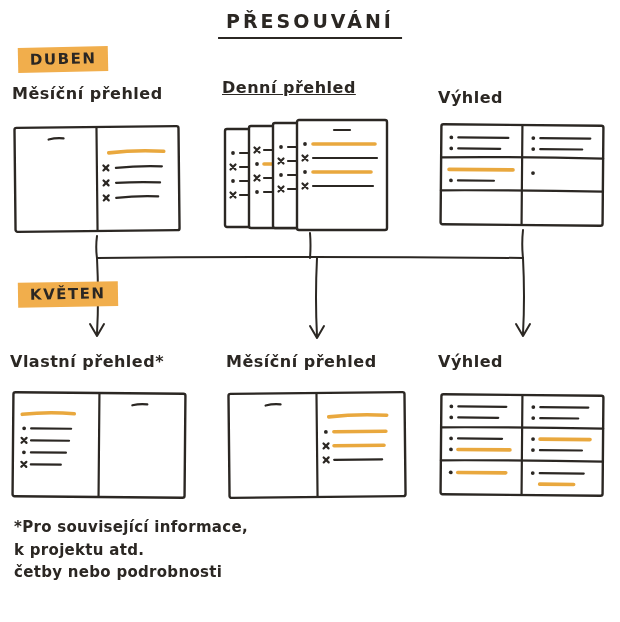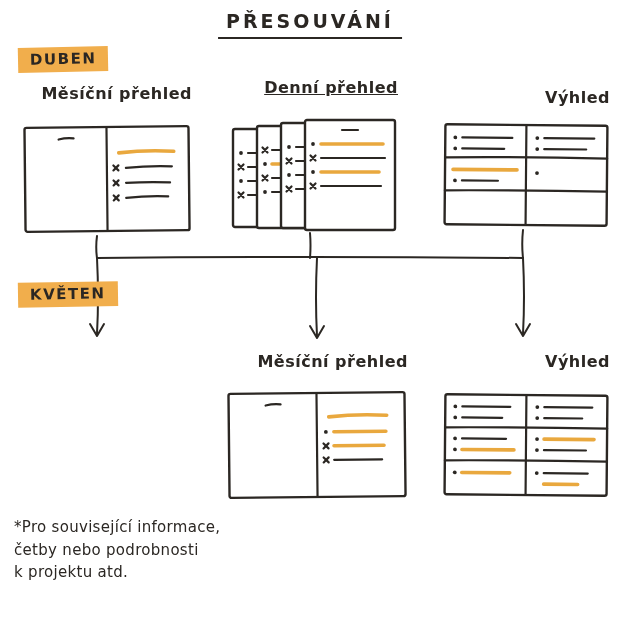--- a/index.html
+++ b/index.html
@@ -17,41 +17,41 @@
     border-bottom:2.5px solid var(--ink);padding:0 8px 5px;
   }
   .section-label{
     position:absolute;background:var(--highlight);color:var(--ink);
     font-weight:700;font-size:15px;letter-spacing:1.5px;padding:3px 12px 4px;
     white-space:nowrap;
   }
   .section-label.april{left:18px;top:47px;transform:rotate(-1.2deg);}
   .section-label.may{left:18px;top:282px;transform:rotate(-1deg);}
 
-  .item{position:absolute;display:flex;flex-direction:column;align-items:flex-end;}
+  .item{position:absolute;display:flex;flex-direction:column;align-items:flex-start;}
   .item-label{font-size:16px;font-weight:700;letter-spacing:.5px;white-space:nowrap;}
   #apr-monthly{left:12px;top:84px;width:180px;}
   #apr-monthly .sketch{margin-top:18px;}
   #apr-daily{left:222px;top:78px;width:176px;text-decoration:underline;}
   #apr-daily .sketch{margin-top:20px;}
   #apr-outlook{left:438px;top:88px;width:172px;}
   #apr-outlook .sketch{margin-top:10px;}
   #may-custom{left:10px;top:352px;width:190px;}
   #may-monthly{left:226px;top:352px;width:182px;}
   #may-outlook{left:438px;top:352px;width:172px;}
   #may-custom .sketch,#may-monthly .sketch,#may-outlook .sketch{margin-top:16px;}
 
   .tilt-a{transform:rotate(-0.6deg);}
   .tilt-b{transform:rotate(0.5deg);}
 
   .connectors{position:absolute;left:0;top:0;width:620px;height:622px;pointer-events:none;}
 
   .footnote{
     position:absolute;left:14px;top:516px;width:280px;
-    font-size:15px;font-weight:400;line-height:1.5;letter-spacing:.3px;
+    font-size:15px;font-weight:700;line-height:1.5;letter-spacing:.3px;
   }
 
   svg .frame{fill:#fff;stroke:var(--ink);stroke-width:2.4;stroke-linejoin:round;}
   svg .ink{stroke:var(--ink);stroke-width:2.2;fill:none;stroke-linecap:round;stroke-linejoin:round;}
   svg .cn{stroke:var(--ink);stroke-width:2;fill:none;stroke-linecap:round;stroke-linejoin:round;}
   svg .orange{stroke:var(--accent);stroke-width:3.6;fill:none;stroke-linecap:round;}
   svg .dot{fill:var(--ink);stroke:none;}
 </style>
 </head>
 <body>
@@ -168,20 +168,41 @@
         <path class="orange" d="M11 53 h64"></path>
         <circle class="dot" cx="13" cy="64" r="1.9"></circle>
           <path class="ink" d="M20 64 h36"></path>
         <circle class="dot" cx="95" cy="56" r="1.9"></circle>
       </g>
     </svg>
   </div>
 
   <div class="section-label may">KVĚTEN</div>
 
+  <div class="item" id="may-custom">
+    <div class="item-label">Vlastní přehled*</div>
+    <svg class="sketch tilt-b" width="178" height="114" viewBox="0 0 178 114">
+      <rect class="frame" x="3" y="6" width="172" height="104" rx="2"></rect>
+      <path class="ink" d="M89 7 L89 109"></path>
+      <g>
+        <path class="orange" d="M12 28 q26 -3 52 -1"></path>
+        <circle class="dot" cx="14" cy="42" r="1.9"></circle>
+          <path class="ink" d="M21 42 h40"></path>
+        <path class="ink" d="M11.5 51.5 l5 5 M16.5 51.5 l-5 5"></path>
+          <path class="ink" d="M21 54 h38"></path>
+        <circle class="dot" cx="14" cy="66" r="1.9"></circle>
+          <path class="ink" d="M21 66 h35"></path>
+        <path class="ink" d="M11.5 75.5 l5 5 M16.5 75.5 l-5 5"></path>
+          <path class="ink" d="M21 78 h30"></path>
+      </g>
+      <g>
+        <path class="ink" d="M122 18 q8 -2 15 -1"></path>
+      </g>
+    </svg>
+  </div>
 
   <div class="item" id="may-monthly">
     <div class="item-label">Měsíční přehled</div>
     <svg class="sketch tilt-a" width="182" height="114" viewBox="0 0 182 114">
       <rect class="frame" x="3" y="6" width="176" height="104" rx="2"></rect>
       <path class="ink" d="M91 7 L91 109"></path>
       <g>
         <path class="ink" d="M40 18 q8 -2 15 -1"></path>
       </g>
       <g>
@@ -224,17 +245,17 @@
           <path class="orange" d="M20 86 h48"></path>
         <circle class="dot" cx="95" cy="86" r="1.9"></circle>
           <path class="ink" d="M102 86 h44"></path>
         <path class="orange" d="M102 97 h34"></path>
       </g>
     </svg>
   </div>
 
   <div class="footnote">
     <div>*Pro související informace,</div>
+    <div>k projektu atd.</div>
     <div>četby nebo podrobnosti</div>
-    <div>k projektu atd.</div>
   </div>
 
 </div>
 
 </body></html>

